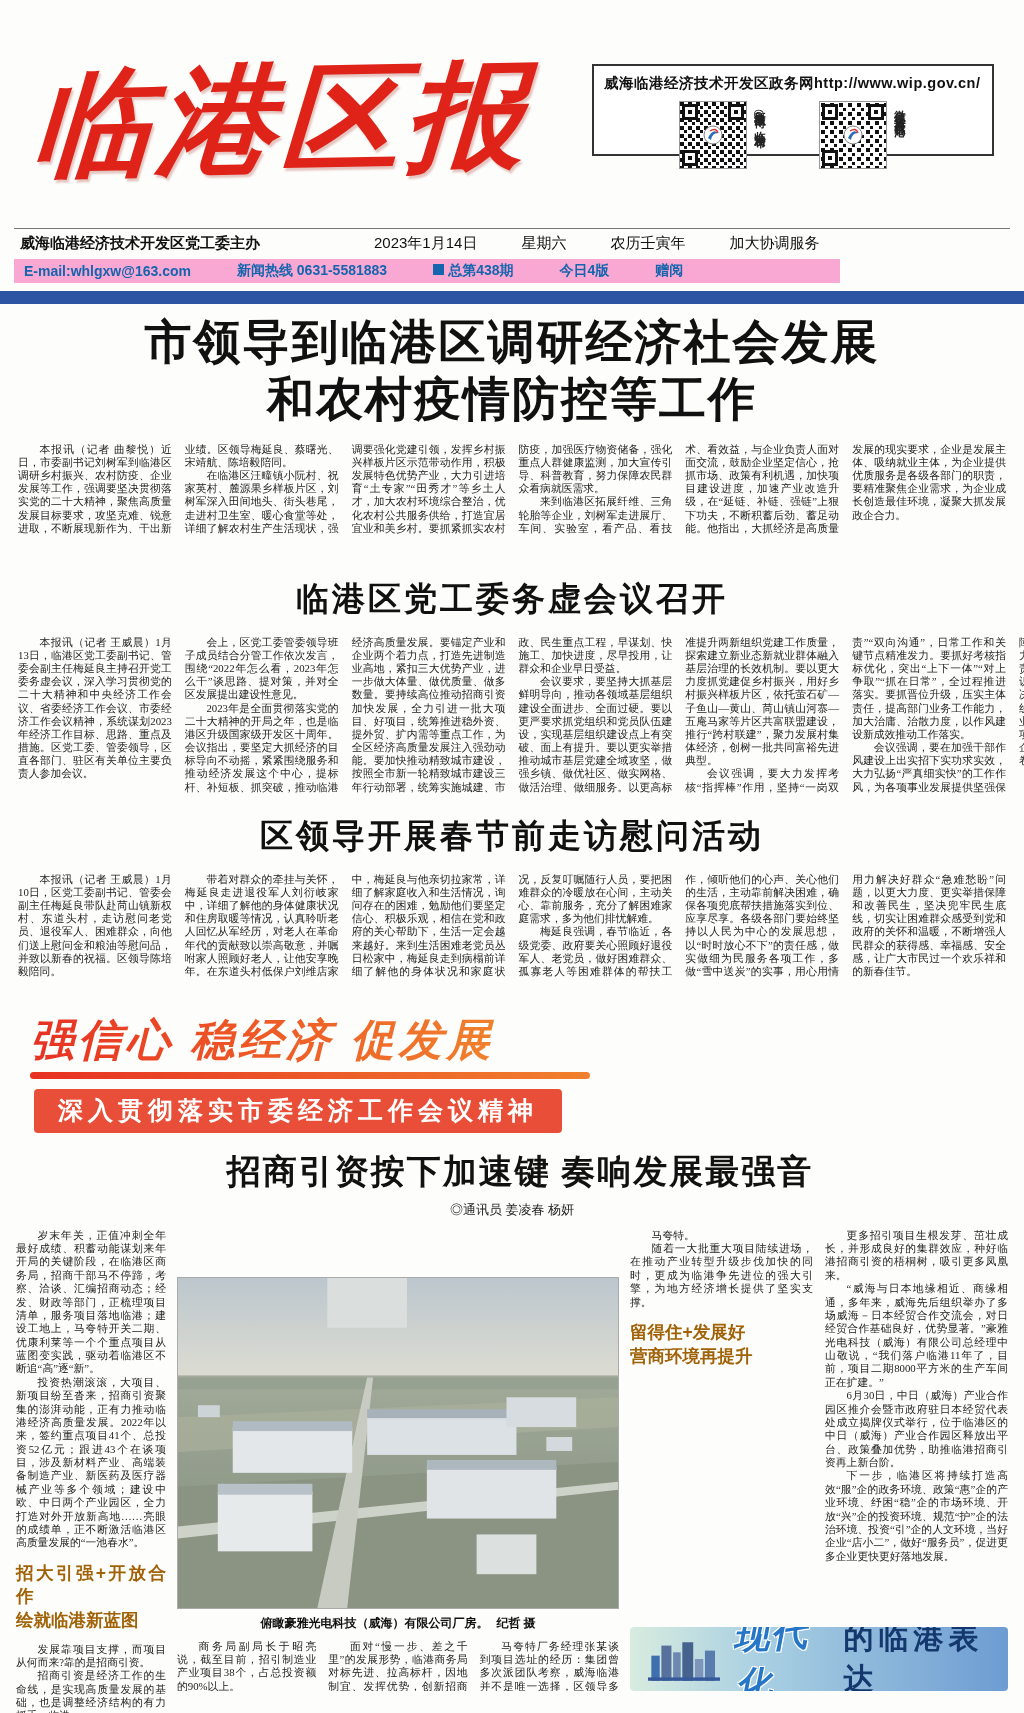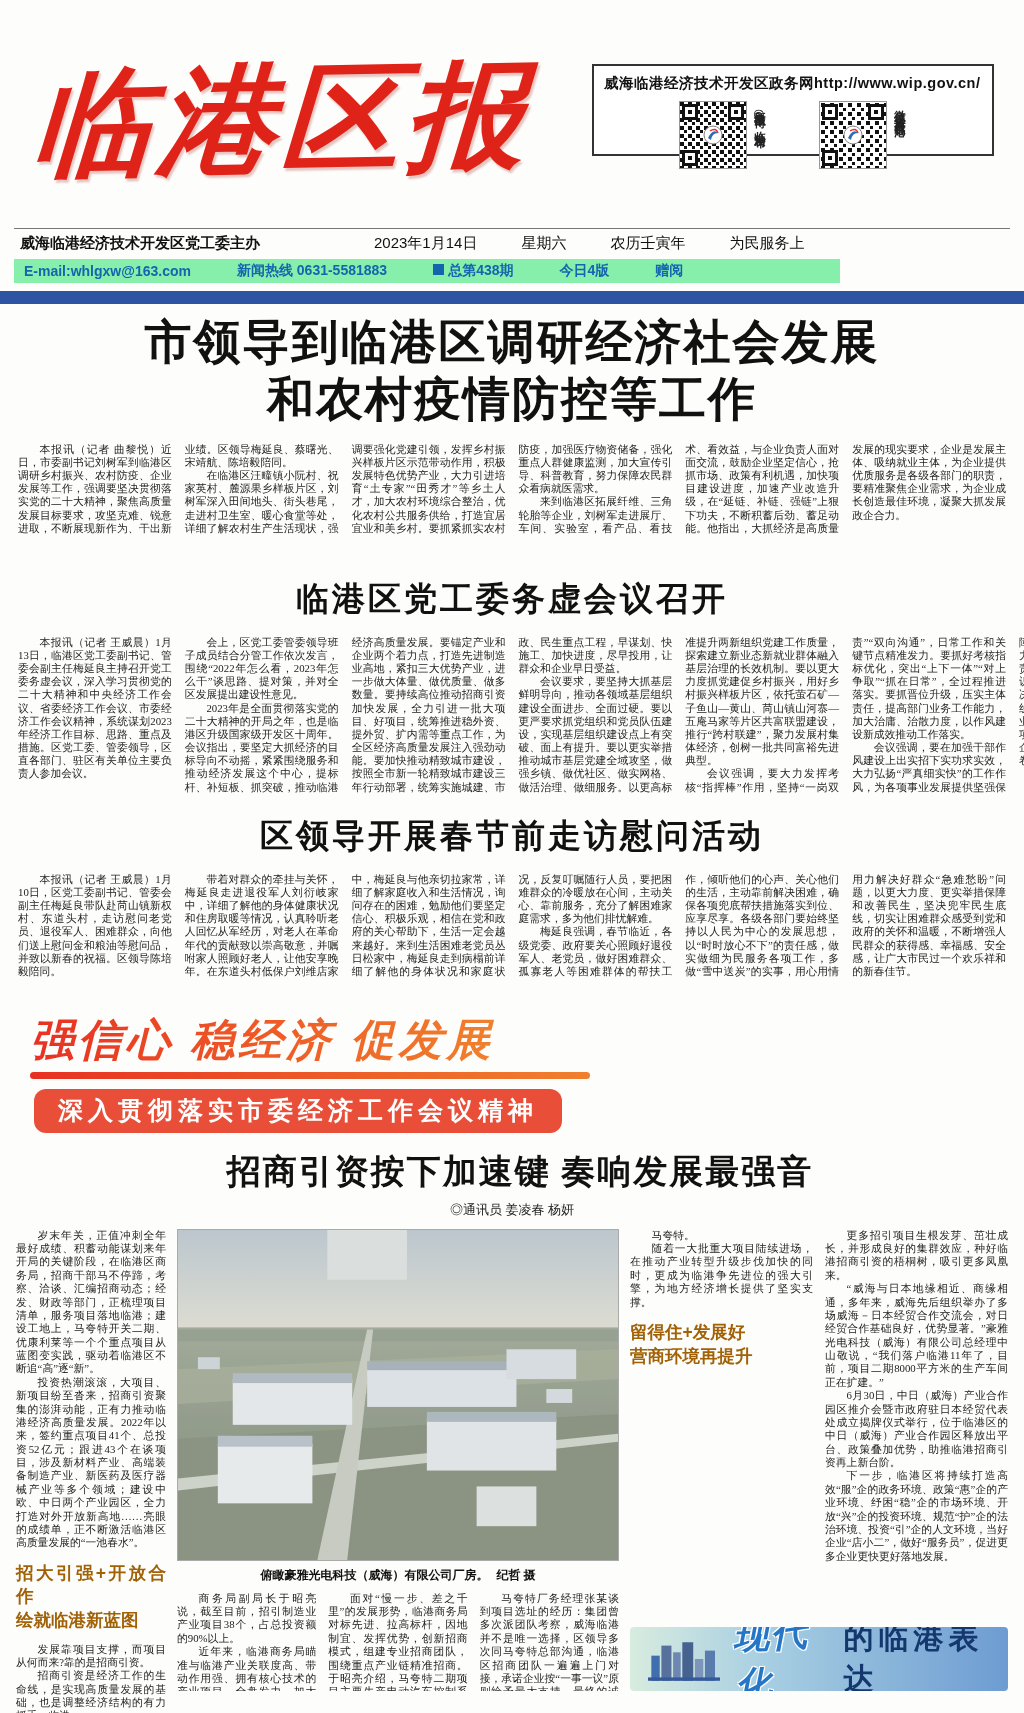--- a/index.html
+++ b/index.html
@@ -31,21 +31,21 @@
     letter-spacing:2px; height:68px;
   }
   
   .info-line {
     margin:0 14px; border-top:1px solid #777; padding:5px 6px 4px 6px;
     display:flex; gap:44px; font-size:15px; font-family:"Liberation Sans", sans-serif;
     color:#111; align-items:baseline;
   }
   .info-line .pub { font-weight:bold; margin-right:70px; }
   .contact-strip {
-    margin:2px 14px 0 14px; width:826px; background:#86efac; color:#1465ae;
+    margin:2px 14px 0 14px; width:826px; background:#f9a8d4; color:#1465ae;
     display:flex; gap:46px; padding:3px 10px; font-size:14px; font-weight:bold;
     font-family:"Liberation Sans", sans-serif; align-items:center;
   }
   .navy-bar { height:13px; background:#2d54a3; margin-top:8px; }
 
   
   .a-head {
     text-align:center; font-weight:900; color:#111;
     font-family:"Liberation Serif", serif;
   }
@@ -63,30 +63,30 @@
     display:inline-block; font-size:44px; font-weight:900; font-style:italic;
     letter-spacing:4px; background:linear-gradient(90deg,#e73123,#ee5a26,#f0802d);
     -webkit-background-clip:text; background-clip:text; color:transparent;
     font-family:"Liberation Sans", sans-serif;
   }
   .slogan-swoosh { width:560px; height:7px; border-radius:4px; margin-top:2px;
     background:linear-gradient(90deg,#e73123,#f0802d); }
   .slogan-box {
     display:inline-block; margin:10px 0 0 4px; background:#e94e38; color:#fff;
     font-family:"Liberation Sans", sans-serif; font-weight:900; font-size:25px;
-    letter-spacing:5px; padding:5px 24px 6px 24px; border-radius:12px;
+    letter-spacing:5px; padding:5px 24px 6px 24px; border-radius:4px;
   }
   .h-feature { font-size:34px; letter-spacing:2px; margin:16px 0 6px 16px;font-family:Liberation Serif, serif; }
   .byline { text-align:center; font-size:13px; color:#222; margin-bottom:10px;
     font-family:"Liberation Sans", sans-serif; }
 
   
   .feature-grid { display:flex; gap:11px; margin:6px 16px 0 16px; height:462px; }
   .f-left { width:150px; flex:none; }
-  .f-mid { width:442px; flex:none; display:flex; flex-direction:column; }
+  .f-mid { width:442px; flex:none; display:flex; flex-direction:column;margin-top:48px; }
   .f-right { flex:1; display:flex; flex-direction:column; }
   .f-right-cols { display:flex; gap:12px; flex:1; }
   .f-col { width:50%; }
   .ftext { text-align:justify; font-size:10.8px; line-height:1.24; color:#222; }
   .ftext p { text-indent:2em; margin:0; }
   .f-subhead {
     font-family:"Liberation Sans", sans-serif; font-weight:900; font-size:17.5px;
     color:#a16207; line-height:1.35; margin:12px 0 10px 0; text-indent:0;
   }
   .photo { width:442px; height:332px; border:1px solid #aaa; }
@@ -177,21 +177,21 @@
           </div>
         </div>
       </div>
     </div>
 
     <div class="info-line">
       <span class="pub">威海临港经济技术开发区党工委主办</span>
       <span>2023年1月14日</span>
       <span>星期六</span>
       <span>农历壬寅年</span>
-      <span>为民服务上</span>
+      <span>加大协调服务</span>
     </div>
 
     <div class="contact-strip">
       <span>E-mail:whlgxw@163.com</span>
       <span>新闻热线 0631-5581883</span>
       <span><span class="sq"></span><span>总第438期</span></span>
       <span>今日4版</span>
       <span>赠阅</span>
     </div>
   </header>

